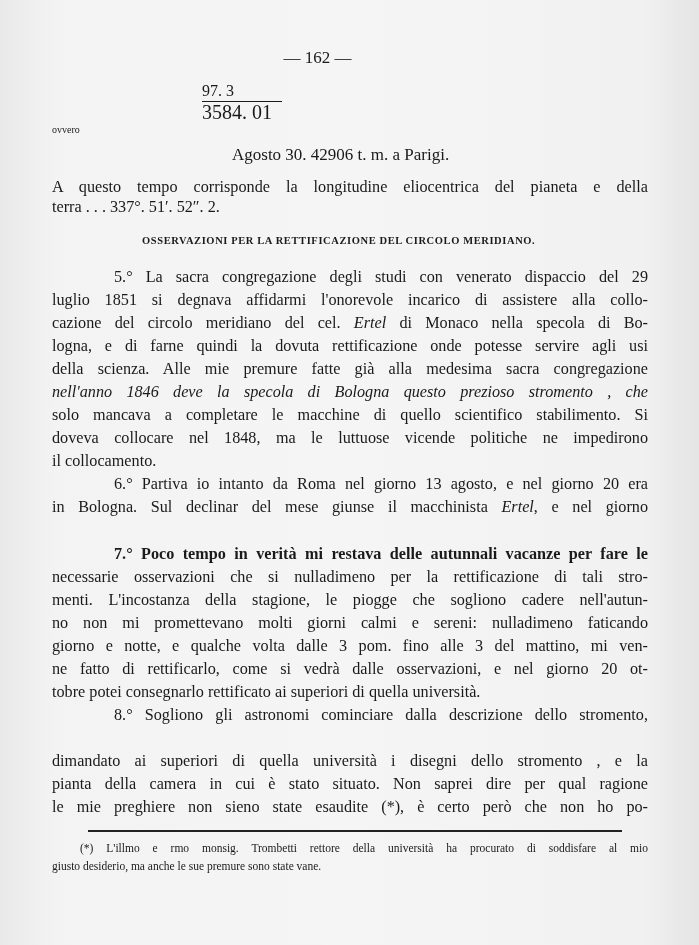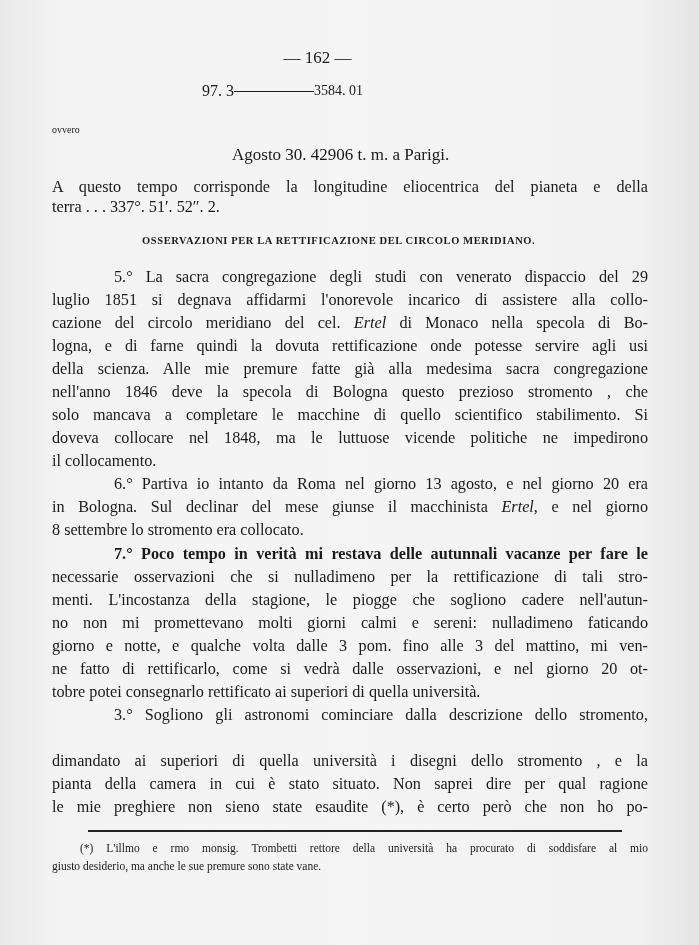--- a/index.html
+++ b/index.html
@@ -9,24 +9,24 @@
     font-family: "Liberation Serif", "DejaVu Serif", serif;
     color: #1a1a1a;
   }
   .page {
     position: relative; width: 699px; height: 945px;
     background: linear-gradient(90deg, #e9e9e9 0%, #f3f3f3 8%, #f5f5f5 50%, #f1f1f1 92%, #e4e4e4 100%);
   }
   .abs { position: absolute; white-space: nowrap; }
   .pagenum { left: 0; width: 635px; top: 48px; text-align: center; font-size: 17px; }
   .formula1 { left: 196px; top: 82px; font-size: 17px; display: flex; align-items: center; }
-  .frac { display: inline-flex; flex-direction: row; align-items: center; margin-left: 6px; }
+  .frac { display: inline-flex; flex-direction: column; align-items: flex-start; margin-left: 6px; }
   .frac .num { font-size: 16px; line-height: 18px; }
   .frac .bar { width: 80px; border-top: 1.5px solid #1a1a1a; margin: 1px 0; }
-  .frac .den { font-size: 14px; line-height: 18px; }
+  .frac .den { font-size: 20px; line-height: 18px; }
   .ovvero { left: 52px; top: 124px; font-size: 10px; }
   .formula2 { left: 232px; top: 145px; font-size: 17px; }
   .line { left: 80px; font-size: 16.2px; }
   .heading { left: 142px; top: 235px; font-size: 10.5px; letter-spacing: 0.6px; font-weight: bold; }
   .rule { left: 88px; top: 777px; width: 534px; border-top: 2px solid #222; }
   .fn { left: 80px; font-size: 11.5px; }
   .just { width: 540px; text-align: justify; text-align-last: justify; }
   i { font-style: italic; }
 </style>
 </head>
@@ -49,38 +49,37 @@
   <div class="abs line just" style="left:52px;top:178px;width:596px;">A questo tempo corrisponde la longitudine eliocentrica del pianeta e della</div>
   <div class="abs line" style="left:52px;top:198px;">terra . . . 337°. 51′. 52″. 2.</div>
 
   <div class="abs heading">OSSERVAZIONI PER LA RETTIFICAZIONE DEL CIRCOLO MERIDIANO.</div>
 
   <div class="abs line just" style="left:114px;top:268px;width:534px;">5.° La sacra congregazione degli studi con venerato dispaccio del 29</div>
   <div class="abs line just" style="left:52px;top:291px;width:596px;">luglio 1851 si degnava affidarmi l'onorevole incarico di assistere alla collo-</div>
   <div class="abs line just" style="left:52px;top:314px;width:596px;"><span>cazione del circolo meridiano del cel. <i>Ertel</i> di Monaco nella specola di Bo-</span></div>
   <div class="abs line just" style="left:52px;top:337px;width:596px;">logna, e di farne quindi la dovuta rettificazione onde potesse servire agli usi</div>
   <div class="abs line just" style="left:52px;top:360px;width:596px;">della scienza. Alle mie premure fatte già alla medesima sacra congregazione</div>
-  <div class="abs line just" style="left:52px;top:383px;width:596px;">nell'anno 1846 deve la specola di Bologna questo prezioso stromento , che</div>
+  <div class="abs line just" style="left:52px;top:383px;width:596px;font-style:italic;">nell'anno 1846 deve la specola di Bologna questo prezioso stromento , che</div>
   <div class="abs line just" style="left:52px;top:406px;width:596px;">solo mancava a completare le macchine di quello scientifico stabilimento. Si</div>
   <div class="abs line just" style="left:52px;top:429px;width:596px;">doveva collocare nel 1848, ma le luttuose vicende politiche ne impedirono</div>
   <div class="abs line" style="left:52px;top:452px;">il collocamento.</div>
 
   <div class="abs line just" style="left:114px;top:475px;width:534px;">6.° Partiva io intanto da Roma nel giorno 13 agosto, e nel giorno 20 era</div>
   <div class="abs line just" style="left:52px;top:498px;width:596px;"><span>in Bologna. Sul declinar del mese giunse il macchinista <i>Ertel</i>, e nel giorno</span></div>
-  <div class="abs line" style="left:52px;top:521px;">8 settembre lo stromento era collocato.</div>
 
   <div class="abs line just" style="left:114px;top:545px;width:534px;font-weight:bold;">7.° Poco tempo in verità mi restava delle autunnali vacanze per fare le</div>
   <div class="abs line just" style="left:52px;top:568px;width:596px;">necessarie osservazioni che si nulladimeno per la rettificazione di tali stro-</div>
   <div class="abs line just" style="left:52px;top:591px;width:596px;">menti. L'incostanza della stagione, le piogge che sogliono cadere nell'autun-</div>
   <div class="abs line just" style="left:52px;top:614px;width:596px;">no non mi promettevano molti giorni calmi e sereni: nulladimeno faticando</div>
   <div class="abs line just" style="left:52px;top:637px;width:596px;">giorno e notte, e qualche volta dalle 3 pom. fino alle 3 del mattino, mi ven-</div>
   <div class="abs line just" style="left:52px;top:660px;width:596px;">ne fatto di rettificarlo, come si vedrà dalle osservazioni, e nel giorno 20 ot-</div>
   <div class="abs line" style="left:52px;top:683px;">tobre potei consegnarlo rettificato ai superiori di quella università.</div>
 
-  <div class="abs line just" style="left:114px;top:706px;width:534px;">3.° Sogliono gli astronomi cominciare dalla descrizione dello stromento,</div>
+  <div class="abs line just" style="left:114px;top:706px;width:534px;">8.° Sogliono gli astronomi cominciare dalla descrizione dello stromento,</div>
   <div class="abs line just" style="left:52px;top:752px;width:596px;">dimandato ai superiori di quella università i disegni dello stromento , e la</div>
   <div class="abs line just" style="left:52px;top:775px;width:596px;">pianta della camera in cui è stato situato. Non saprei dire per qual ragione</div>
   <div class="abs line just" style="left:52px;top:798px;width:596px;">le mie preghiere non sieno state esaudite (*), è certo però che non ho po-</div>
 
   <div class="abs rule" style="top:830px;"></div>
 
   <div class="abs fn just" style="left:80px;top:842px;width:568px;">(*) L'illmo e rmo monsig. Trombetti rettore della università ha procurato di soddisfare al mio</div>
   <div class="abs fn" style="left:52px;top:860px;">giusto desiderio, ma anche le sue premure sono state vane.</div>
 </div>
 

